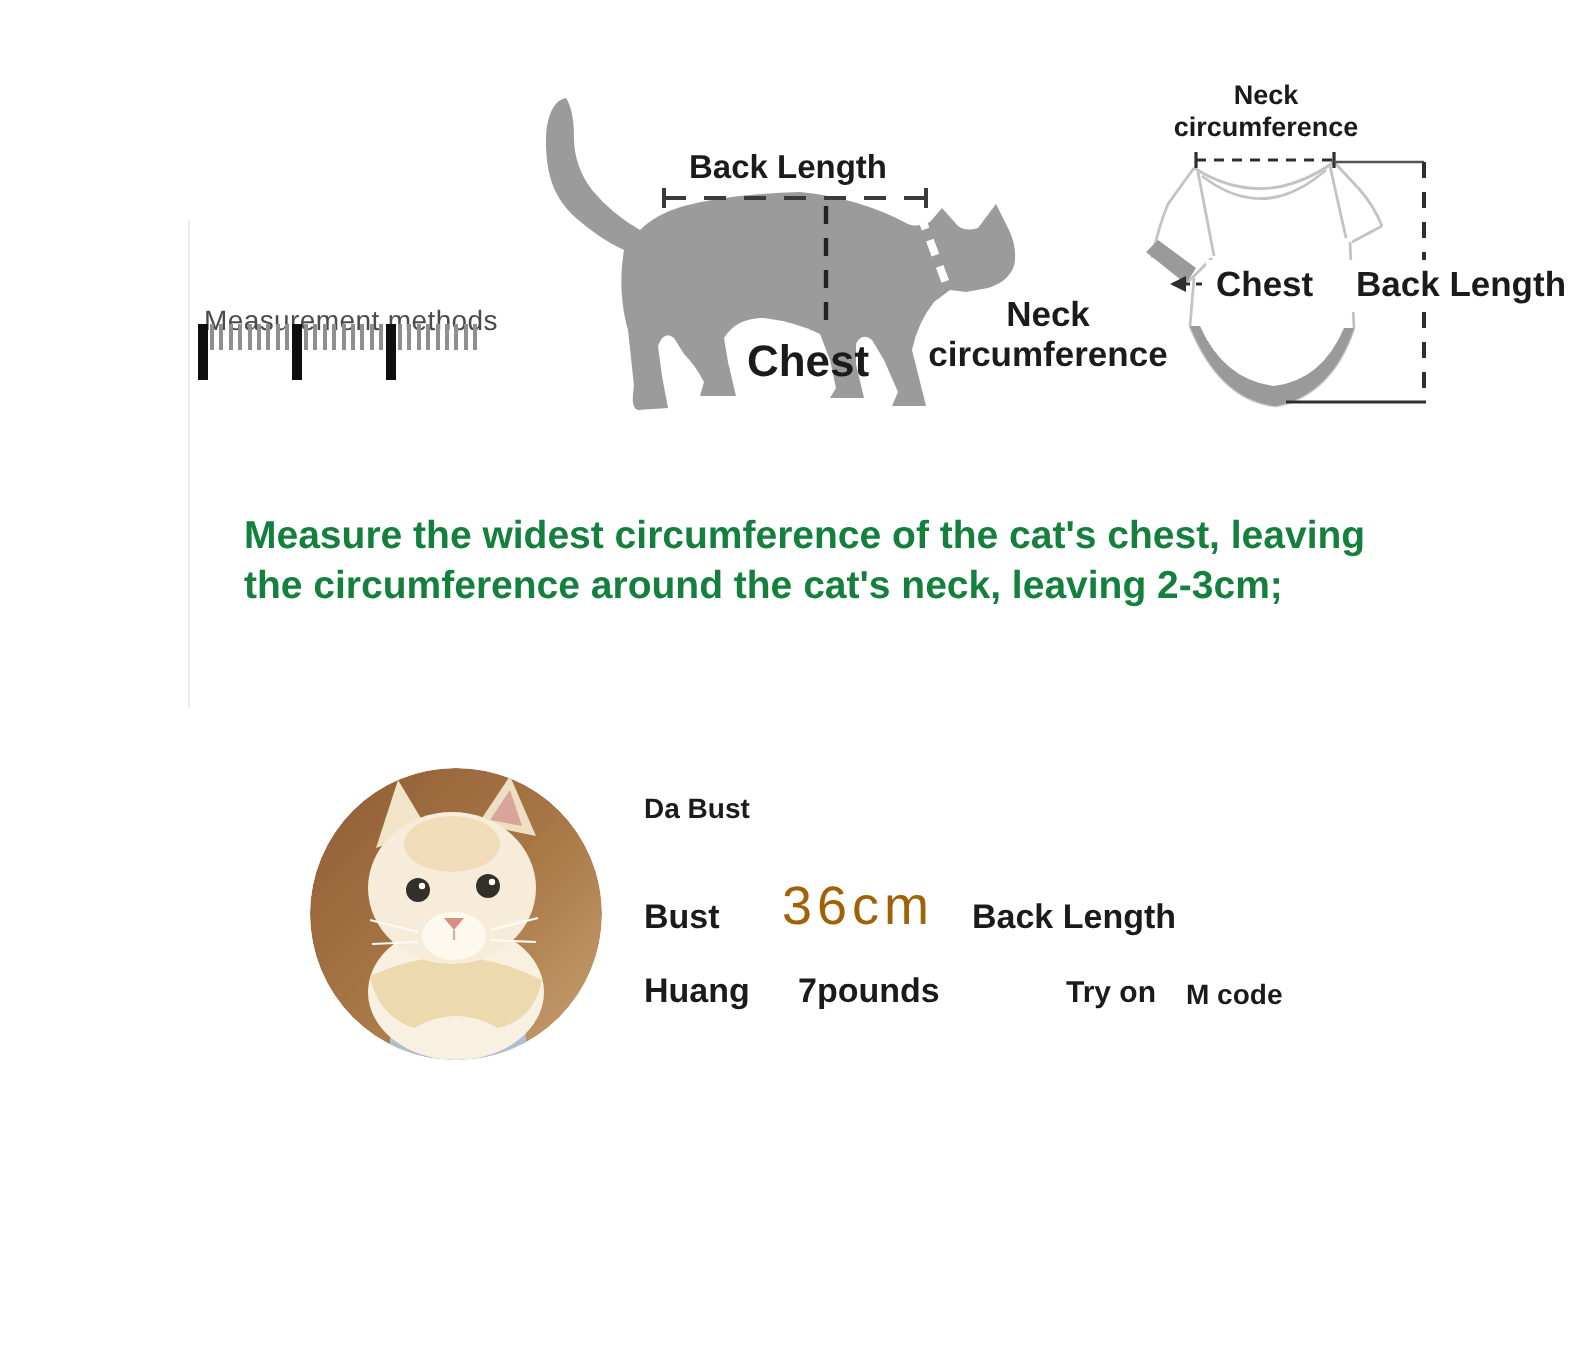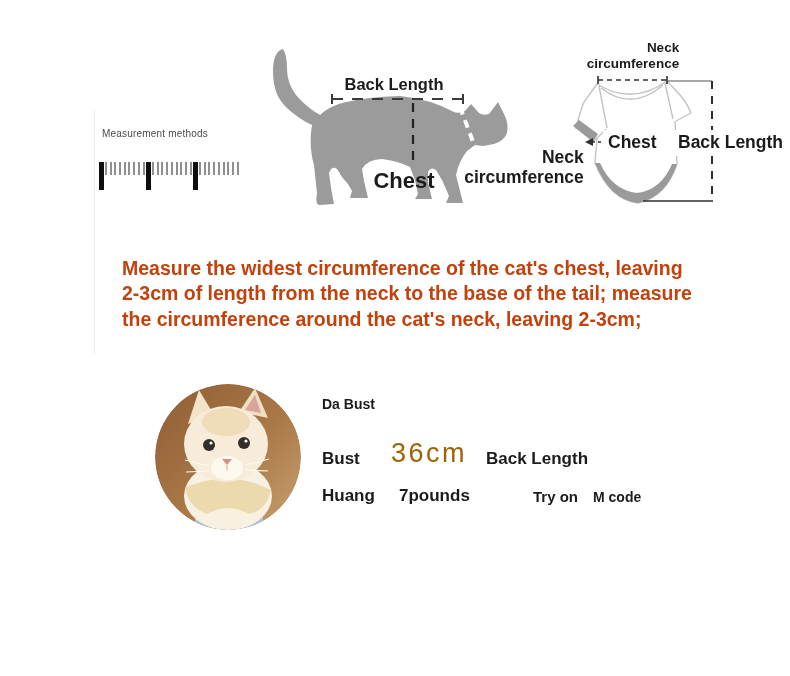--- a/index.html
+++ b/index.html
@@ -2,44 +2,44 @@
 <html><head>
 <meta charset="utf-8">
 <style>
   html,body{margin:0;padding:0;background:#fff;}
   #stage{
     position:relative;width:790px;height:676px;background:#ffffff;overflow:hidden;
     font-family:"Liberation Sans",sans-serif;color:#1d1d1d;
   }
   .abs{position:absolute;}
   .lbl{font-weight:bold;color:#1b1b1b;white-space:nowrap;}
-  .center-x{transform:translateX(-50%);text-align:right;}
+  .center-x{transform:translateX(-50%);text-align:center;}
 
   
   .edge-line{left:94px;top:110px;width:1px;height:244px;background:#ececec;}
 
   
-  .mm-title{left:102px;top:128px;font-size:10px;color:#4b4b4b;font-weight:400;letter-spacing:.2px;}
+  .mm-title{left:102px;top:152px;font-size:14px;color:#4b4b4b;font-weight:400;letter-spacing:.2px;}
   .ruler{left:99px;top:162px;display:flex;align-items:flex-start;}
   .ruler .tall{width:5px;height:28px;background:#0e0e0e;}
   .ruler .ticks{width:41px;height:13px;margin:0 0 0 1px;
     background:repeating-linear-gradient(90deg,#8f8f8f 0 2px,transparent 2px 4.7px);}
 
   
   .cat-backlength{left:394px;top:75px;font-size:16.5px;}
   .cat-chest{left:404px;top:168px;font-size:22px;}
   .cat-neck{left:524px;top:147px;font-size:17.5px;line-height:20px;}
 
   
   .shirt-neck{left:633px;top:40px;font-size:13.5px;line-height:15.5px;}
   .shirt-chest{left:603px;top:130px;font-size:17.5px;background:#fff;padding:2px 10px 3px 5px;}
   .shirt-backlength{left:674px;top:130px;font-size:17.5px;background:#fff;padding:2px 2px 3px 4px;}
 
   
-  .instructions{left:122px;top:256px;color:#c2410c;font-weight:bold;font-size:19.5px;line-height:25.4px;}
+  .instructions{left:122px;top:256px;color:#15803d;font-weight:bold;font-size:19.5px;line-height:25.4px;}
   .instructions div{white-space:nowrap;}
 
   
   .photo{left:155px;top:384px;width:146px;height:146px;border-radius:50%;overflow:hidden;}
   .model-name{left:322px;top:396px;font-size:14px;}
   .row-lbl{font-size:17px;}
   .big-val{font-size:27px;font-weight:400;letter-spacing:2.5px;color:#a16207;white-space:nowrap;}
   .bust-lbl{left:322px;top:449px;}
   .bust-val{left:391px;top:438px;}
   .bl-lbl{left:486px;top:449px;}
@@ -138,21 +138,20 @@
   </svg>
   <div class="abs lbl center-x shirt-neck">
     <div>Neck</div>
     <div>circumference</div>
   </div>
   <div class="abs lbl shirt-chest">Chest</div>
   <div class="abs lbl shirt-backlength">Back Length</div>
 
   <div class="abs instructions">
     <div>Measure the widest circumference of the cat's chest, leaving</div>
-    <div>2-3cm of length from the neck to the base of the tail; measure</div>
     <div>the circumference around the cat's neck, leaving 2-3cm;</div>
   </div>
 
   <div class="abs photo">
     <svg width="146" height="146" viewBox="0 0 146 146">
       <defs>
         <linearGradient id="bg" x1="0" y1="0" x2="1" y2="1">
           <stop offset="0" stop-color="#8e5c33"></stop>
           <stop offset="0.55" stop-color="#aa7948"></stop>
           <stop offset="1" stop-color="#c9a272"></stop>

